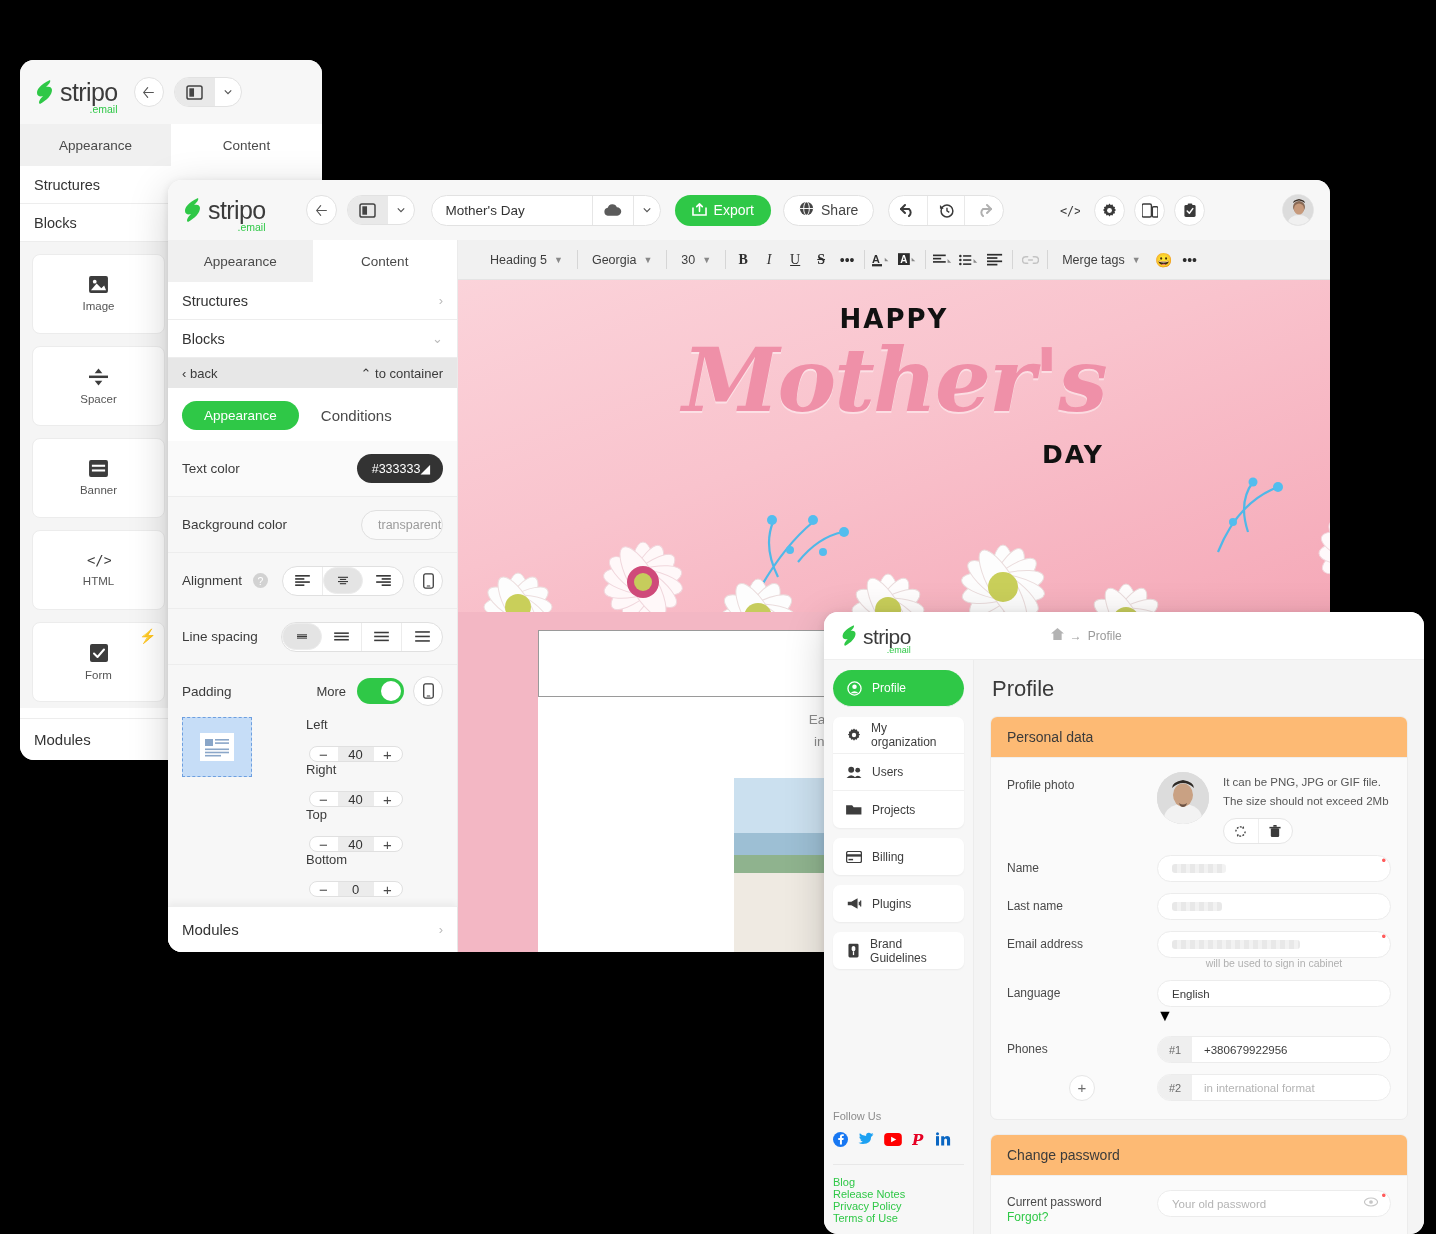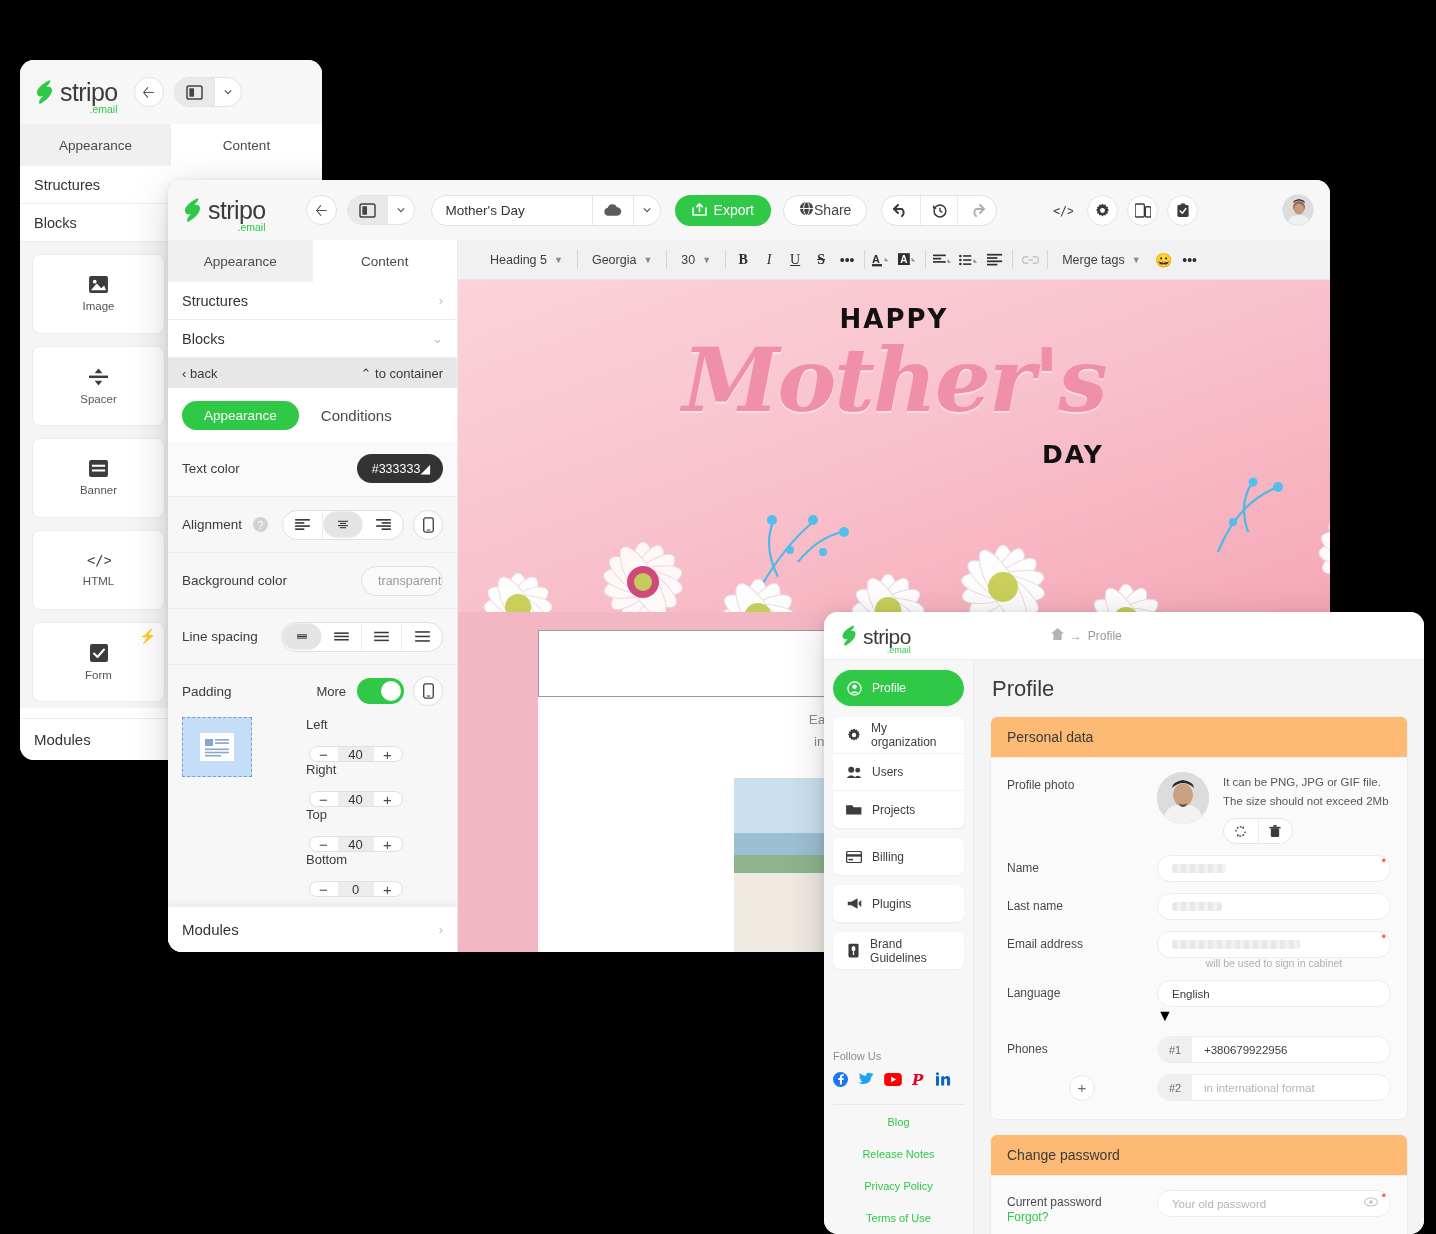--- a/index.html
+++ b/index.html
@@ -65,21 +65,21 @@
   .ttl-field .txt { display:flex; align-items:center; padding:0 14px; font-size:13.5px; color:#333; width:160px; }
   .ttl-field .div { width:1px; background:#e6e6e6; }
   .ttl-field .ic { width:40px; display:flex; align-items:center; justify-content:center; color:#5b5b5b;}
   .ttl-field .ic.sm { width:26px; }
   .green-btn {
     margin-left:14px; height:31px; background:#2fc847; color:#fff; border-radius:999px;
     display:flex; align-items:center; gap:7px; padding:0 17px; font-size:14px;
   }
   .pill-btn {
     margin-left:12px; height:31px; background:#fff; border:1px solid #e2e2e2; border-radius:999px;
-    display:flex; align-items:center; gap:0; padding:0 15px; font-size:14px; color:#444;
+    display:flex; align-items:center; gap:7px; padding:0 15px; font-size:14px; color:#444;
   }
   .trio { margin-left:14px; display:flex; border:1px solid #e2e2e2; border-radius:999px; background:#fff; height:31px; overflow:hidden; }
   .trio > div { width:38px; display:flex; align-items:center; justify-content:center; color:#444;}
   .trio .mid { border-left:1px solid #e9e9e9; border-right:1px solid #e9e9e9; }
   .trio .dim { color:#aaa; }
   .iconrow { margin-left:50px; display:flex; gap:9px; align-items:center;}
   .cic { width:31px; height:31px; border-radius:999px; border:1px solid #e4e4e4; background:#fff; display:flex; align-items:center; justify-content:center; color:#3a3a3a;}
   .cic.nb { border-color:transparent; background:transparent; }
   .avatar { position:absolute; right:16px; top:14px; width:32px; height:32px; border-radius:999px; overflow:hidden; border:1px solid #e6e6e6; background:#d8d8d8; }
   .w2-body { display:flex; height:712px; }
@@ -149,21 +149,21 @@
   .w3-side { width:150px; background:#f7f7f7; border-right:1px solid #ececec; padding:10px 9px; position:relative; display:flex; flex-direction:column;}
   .navgrp { background:#fff; border-radius:7px; margin-bottom:10px; box-shadow:0 1px 2px rgba(0,0,0,.05); overflow:hidden;}
   .navitem { height:37px; display:flex; align-items:center; gap:10px; padding:0 13px; font-size:12px; color:#3d3d3d; border-bottom:1px solid #f0f0f0;}
   .navitem:last-child { border-bottom:none; }
   .navitem.active { background:#2fc847; color:#fff; border-radius:999px; box-shadow:none;}
   .navitem .ni { display:flex; align-items:center; justify-content:center; width:16px; color:#3d3d3d;}
   .navitem.active .ni { color:#fff; }
   .follow { margin-top:auto; }
   .follow .fl { font-size:11px; color:#8c8c8c; margin-bottom:9px;}
   .socials { display:flex; gap:10px; align-items:center; padding-bottom:13px; border-bottom:1px solid #e8e8e8;}
-  .flinks { padding-top:11px; display:flex; flex-direction:column; gap:20px;align-items:center;}
+  .flinks { padding-top:11px; display:flex; flex-direction:column; gap:0;}
   .flinks a { font-size:11px; color:#2fc847; text-decoration:none;}
   .w3-main { flex:1; background:#f4f4f4; padding:14px 16px; overflow:hidden;}
   .w3-title { font-size:22px; color:#3a3a3a; margin:2px 0 14px 2px;}
   .card { background:#fafafa; border:1px solid #ececec; border-radius:7px; margin-bottom:14px; overflow:hidden;}
   .card-h { background:#fdba74; padding:12px 16px; font-size:14px; color:#3b3b3b; border-bottom:1px solid #efefef;}
   .card-b { padding:14px 16px 16px 16px; }
   .frow { display:flex; align-items:flex-start; margin-bottom:11px; }
   .frow .flab { width:150px; font-size:12px; color:#4a4a4a; padding-top:6px; flex:none;}
   .pfoto { width:52px; height:52px; border-radius:999px; background:#d9d9d9; overflow:hidden; flex:none; margin-right:14px;}
   .photo-note { font-size:11.5px; color:#565656; line-height:1.45; }
@@ -467,20 +467,24 @@
       <div class="seg2">
         <div class="on">Appearance</div>
         <div class="off">Conditions</div>
       </div>
       <div class="prow">
         <span>Text color</span>
         <span class="colorchip">
           <span>#333333</span>
           <span>◢</span>
         </span>
+      </div>
+      <div class="prow plain">
+        <span>Background color</span>
+        <span class="transp">transparent</span>
       </div>
       <div class="prow plain">
         <span>
           <span>Alignment</span>
           <span class="help">?</span>
         </span>
         <span style="display:flex;align-items:center;">
           <span class="btngrp">
             <div>
                 <svg width="15" height="11" viewBox="0 0 16 12">
@@ -507,24 +511,20 @@
                 </svg>
               </div>
           </span>
           <span class="phonebtn">
             <svg width="11" height="16" viewBox="0 0 12 17">
                 <rect x="0.8" y="0.8" width="10.4" height="15.4" rx="2" fill="none" stroke="#3a3a3a" stroke-width="1.4"></rect>
                 <rect x="4" y="13.4" width="4" height="1.2" rx="0.6" fill="#3a3a3a"></rect>
               </svg>
           </span>
         </span>
-      </div>
-      <div class="prow plain">
-        <span>Background color</span>
-        <span class="transp">transparent</span>
       </div>
       <div class="prow plain">
         <span>Line spacing</span>
         <span class="btngrp">
           <div class="sel">
               <svg width="15" height="11" viewBox="0 0 16 12">
                 <rect width="16" height="1.7" y="2.5" fill="#3a3a3a"></rect>
                 <rect width="16" height="1.7" y="5.1" fill="#3a3a3a"></rect>
                 <rect width="16" height="1.7" y="7.7" fill="#3a3a3a"></rect>
               </svg>

